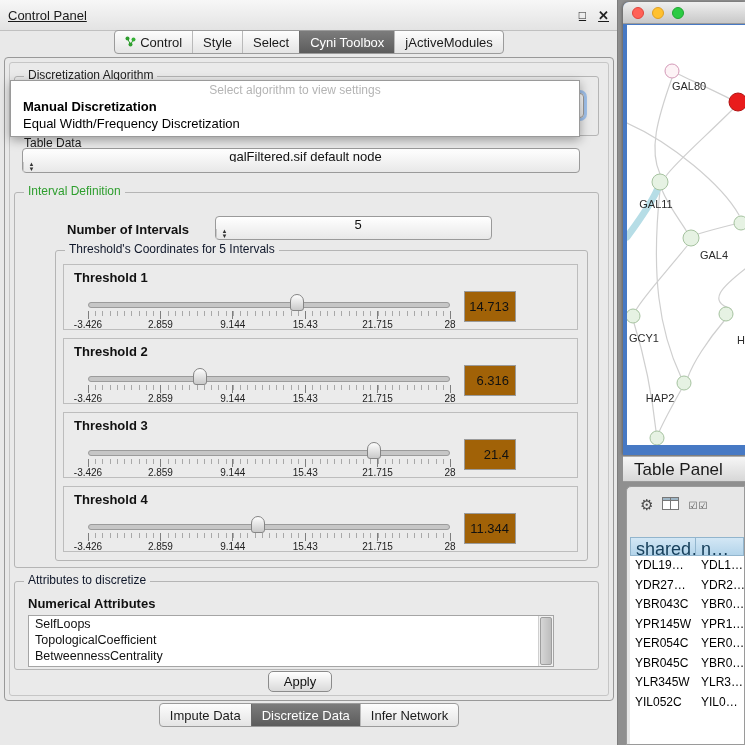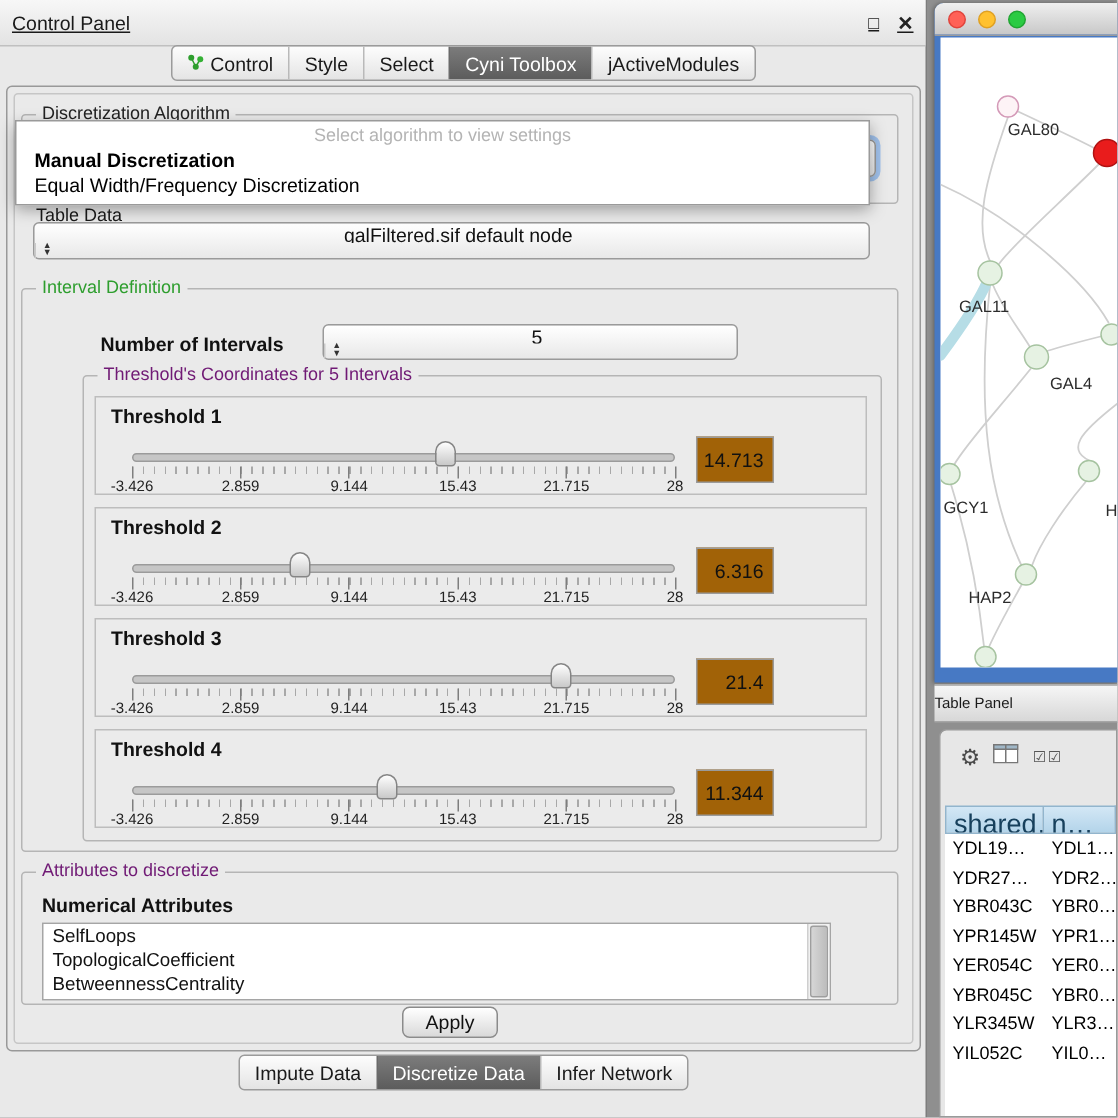--- a/index.html
+++ b/index.html
@@ -13,21 +13,21 @@
   .tabstrip-wrap{position:absolute;left:0;width:618px;display:flex;justify-content:center;}
   .tabstrip{display:inline-flex;align-items:stretch;background:linear-gradient(#fdfdfd,#e4e4e4);border:1px solid #9b9b9b;border-radius:4px;overflow:hidden;height:22px;}
   .tab{display:flex;align-items:center;gap:4px;padding:0 10px;font-size:13px;color:#1a1a1a;border-left:1px solid #b9b9b9;cursor:default;white-space:nowrap;}
   .tab:first-child{border-left:none;}
   .tab.selected{background:linear-gradient(#7c7c7c,#5c5c5c);color:#fff;border-left-color:#6a6a6a;}
   .outer-box{position:absolute;left:4px;top:57px;width:608px;height:642px;border:1px solid #999;border-radius:4px;}
   .inner-box{position:absolute;left:9px;top:62px;width:598px;height:632px;border:1px solid #c6c6c6;border-radius:3px;background:#eaeaea;}
   .group{position:absolute;border:1px solid #b5b5b5;border-radius:3px;}
   .group>.legend{position:absolute;top:-9px;left:9px;background:#eaeaea;padding:0 4px;font-size:12px;color:#222;white-space:nowrap;}
   .legend.green{color:#2e9e2e;}
-  .legend.blue{color:#701a75;}
+  .legend.blue{color:#0f172a;}
   .combo{position:absolute;height:25px;border:1px solid #9a9a9a;border-radius:4px;background:linear-gradient(#ffffff,#e8e8e8);display:flex;align-items:center;box-sizing:border-box;font-size:13px;color:#111;flex-direction:column;}
   .combo .val{flex:1;padding-left:9px;white-space:nowrap;overflow:hidden;}
   .combo .stepper{width:15px;align-self:stretch;display:flex;flex-direction:column;align-items:center;justify-content:center;color:#333;font-size:6px;line-height:5px;border-left:1px solid #c9c9c9;}
   .focusring{box-shadow:0 0 0 3px rgba(120,170,235,.65);}
   #algoPopup{position:absolute;left:10px;top:80px;width:568px;background:#fff;border:1px solid #9a9a9a;box-shadow:0 3px 10px rgba(0,0,0,.35);z-index:20;padding:2px 0 4px;}
   .popup-header{text-align:center;color:#b4b4b4;font-size:12px;height:15px;line-height:15px;}
   .popup-item{font-size:13px;color:#000;padding:0 12px;height:17px;line-height:17px;}
   .popup-item.bold{font-weight:bold;}
   .plain-label{position:absolute;font-size:12px;color:#1a1a1a;}
   .bold-label{position:absolute;font-size:13px;font-weight:bold;color:#111;white-space:nowrap;}
@@ -48,21 +48,21 @@
   .vthumb{position:absolute;left:1px;right:1px;top:1px;bottom:1px;background:linear-gradient(90deg,#d6d6d6,#bdbdbd);border:1px solid #9e9e9e;border-radius:2px;}
   #applyBtn{position:absolute;left:268px;top:671px;width:64px;height:21px;border:1px solid #8b8b8b;border-radius:5px;background:linear-gradient(#ffffff,#d9d9d9);font-family:"Liberation Sans",sans-serif;font-size:13px;color:#111;}
   
   #netWindow{position:absolute;left:623px;top:2px;width:122px;height:453px;background:#4779c4;border-radius:6px 0 0 0;box-shadow:-1px 0 3px rgba(0,0,0,.3);}
   #macBar{position:absolute;left:0;top:0;right:0;height:22px;background:linear-gradient(#efefef,#c8c8c8);border-bottom:1px solid #9a9a9a;border-radius:6px 0 0 0;display:flex;align-items:center;gap:8px;padding-left:9px;box-sizing:border-box;}
   .light{width:12px;height:12px;border-radius:50%;box-sizing:border-box;}
   .light.red{background:#ff6157;border:1px solid #e0443c;}
   .light.yellow{background:#ffc12f;border:1px solid #dfa023;}
   .light.green{background:#2bcb43;border:1px solid #20a532;}
   #netCanvas{position:absolute;left:4px;top:23px;right:0;bottom:10px;background:#fff;overflow:hidden;}
-  #tablePanelBar{position:absolute;left:623px;top:456px;width:122px;height:26px;background:linear-gradient(#f6f6f6,#d7d7d7);border-top:1px solid #adadad;border-bottom:1px solid #9a9a9a;box-sizing:border-box;font-size:10px;color:#1a1a1a;line-height:25px;}
+  #tablePanelBar{position:absolute;left:623px;top:456px;width:122px;height:26px;background:linear-gradient(#f6f6f6,#d7d7d7);border-top:1px solid #adadad;border-bottom:1px solid #9a9a9a;box-sizing:border-box;font-size:17px;color:#1a1a1a;line-height:25px;padding-left:11px;}
   #tableWindow{position:absolute;left:626px;top:486px;width:119px;height:259px;background:#e7e7e7;border:1px solid #9a9a9a;border-radius:5px 0 0 0;box-sizing:border-box;}
   #tableToolbar{position:absolute;left:0;top:0;right:0;height:36px;display:flex;align-items:center;gap:9px;padding-left:13px;}
   .tool-ic{color:#4a4a4a;font-size:15px;}
   .checks{font-size:10px;color:#555;letter-spacing:1px;}
   #gridHeader{position:absolute;left:3px;top:50px;right:0;height:19px;display:flex;}
   .hcell{background:linear-gradient(#d3e7f5,#b3d4ea);border:1px solid #92b5cd;box-sizing:border-box;font-size:18px;color:#17405c;padding:1px 0 0 5px;white-space:nowrap;overflow:hidden;}
   .hcell.c0{width:66px;}
   .hcell.c1{flex:1;border-left:none;}
   #gridRows{position:absolute;left:3px;top:69px;right:0;bottom:0;background:#fff;overflow:hidden;}
   .grow{display:flex;height:19.5px;line-height:19.5px;font-size:12px;color:#000;}

